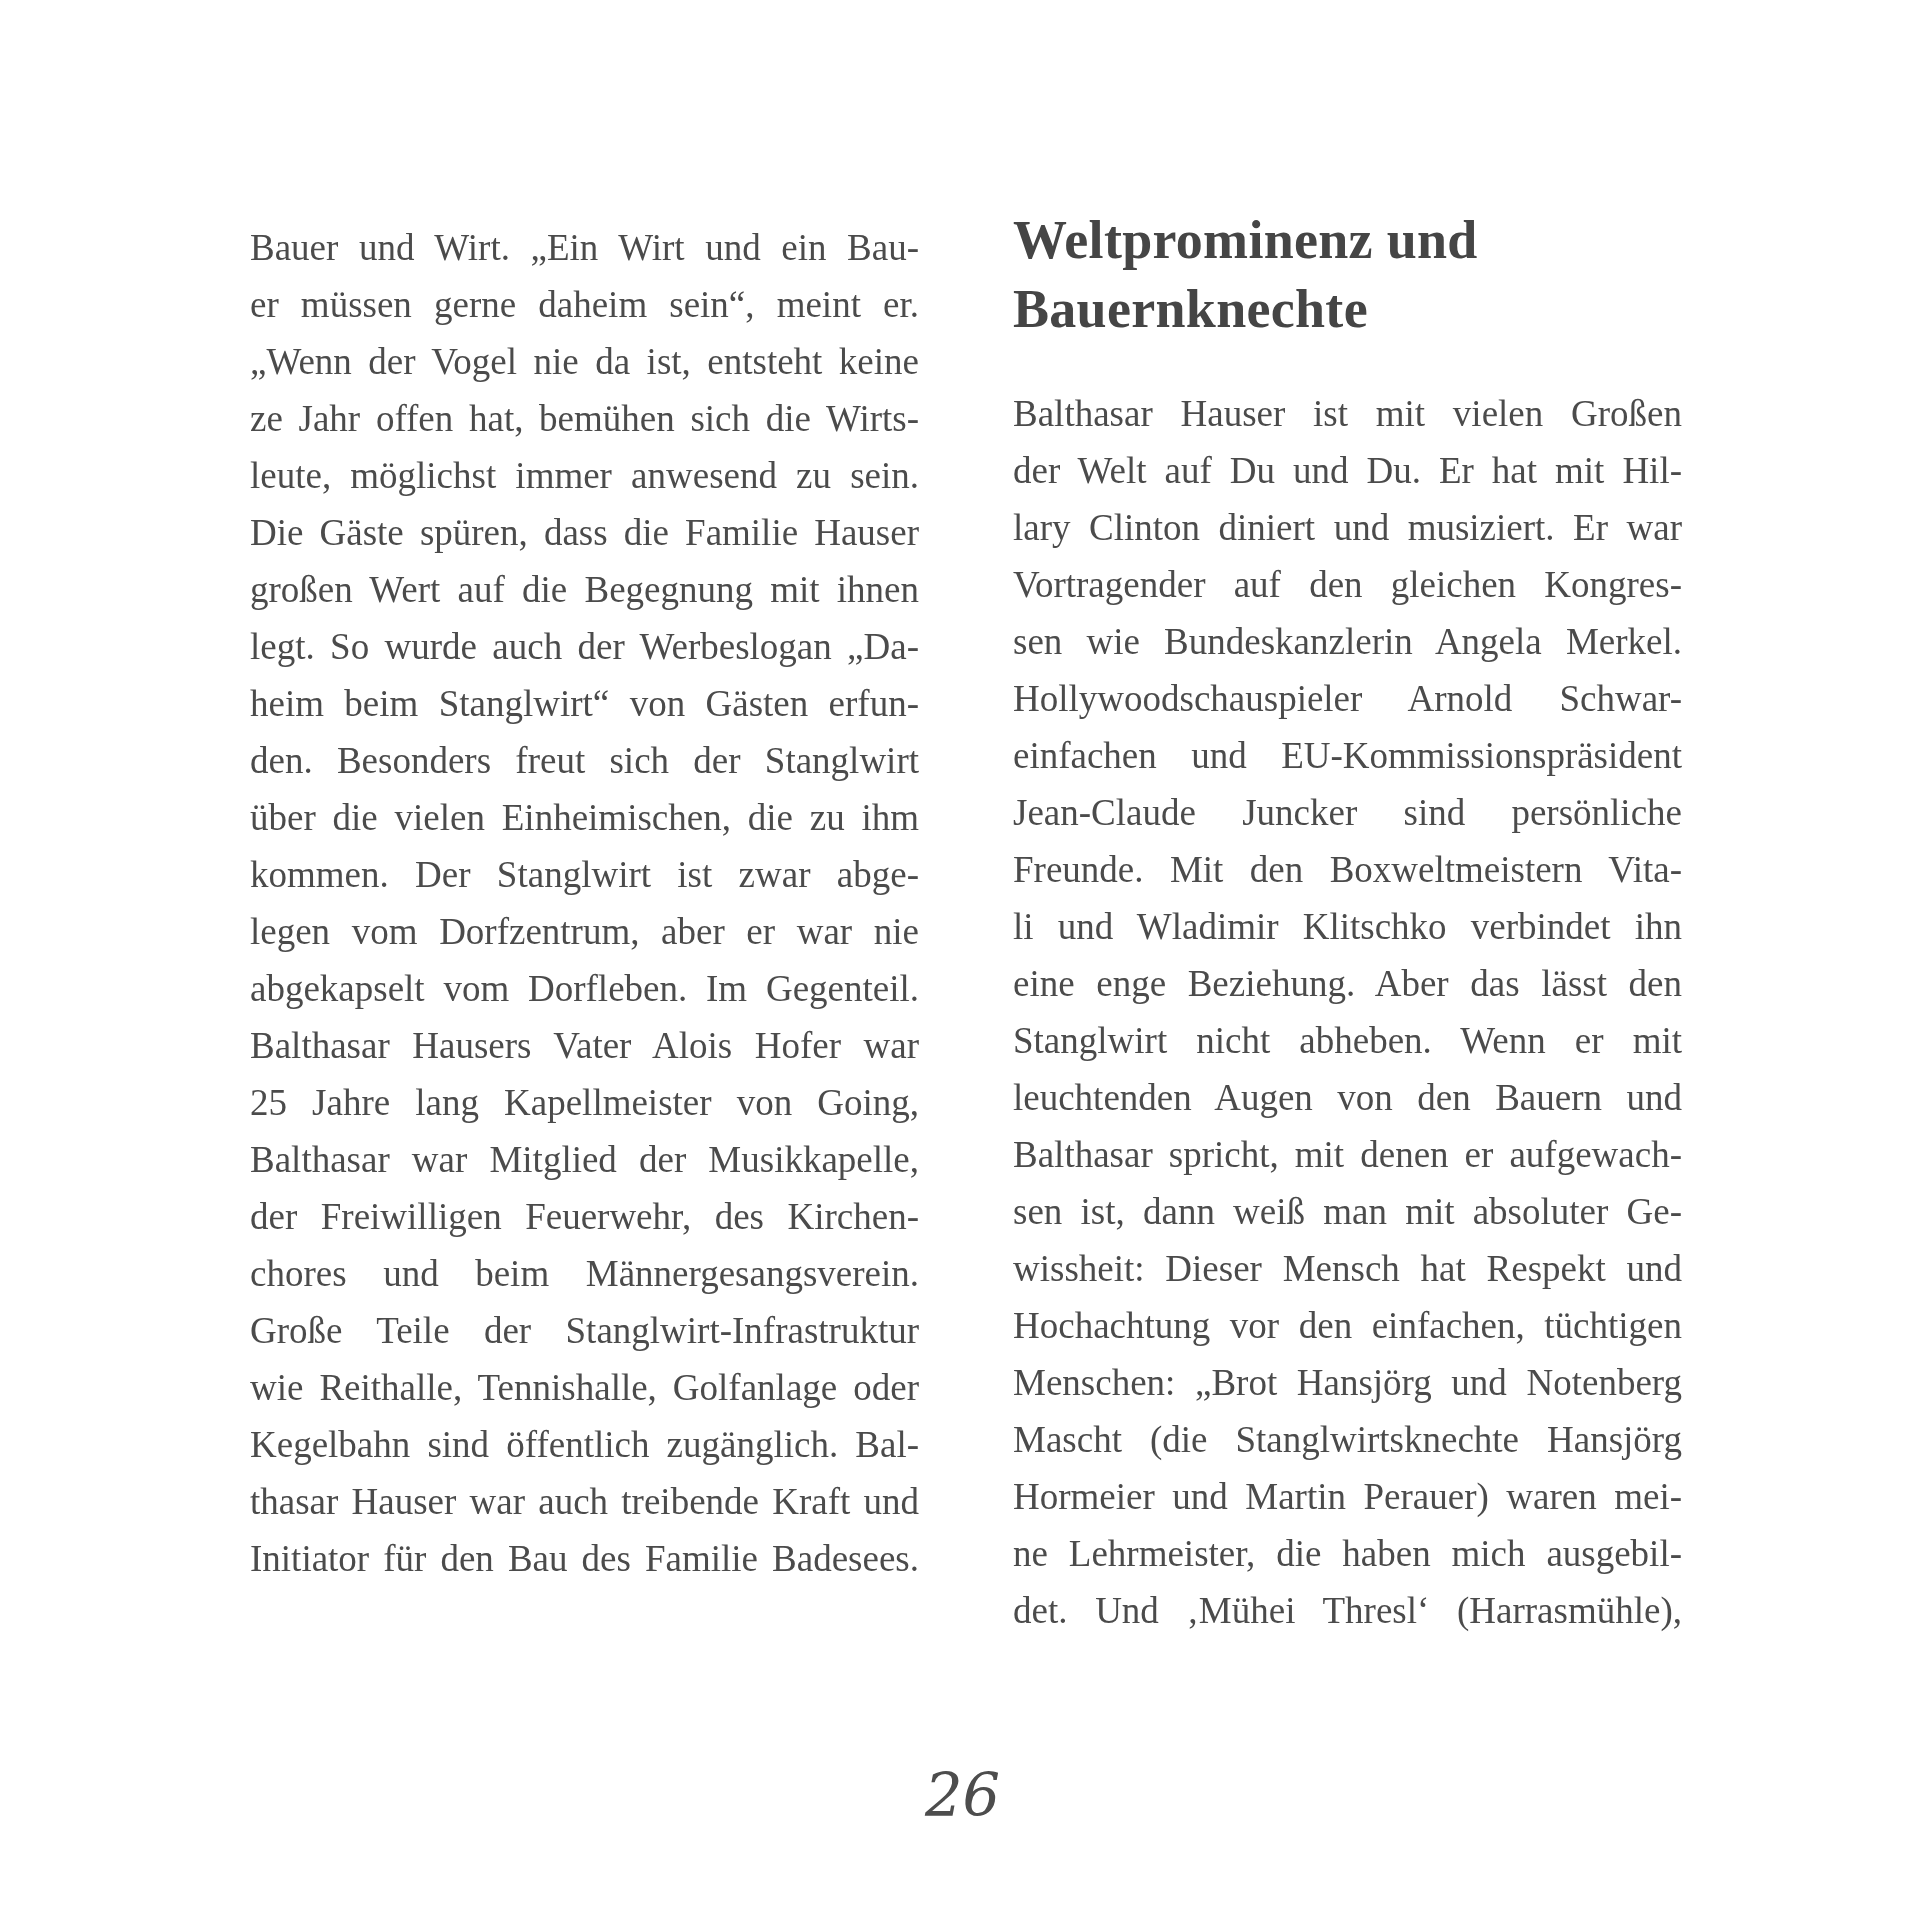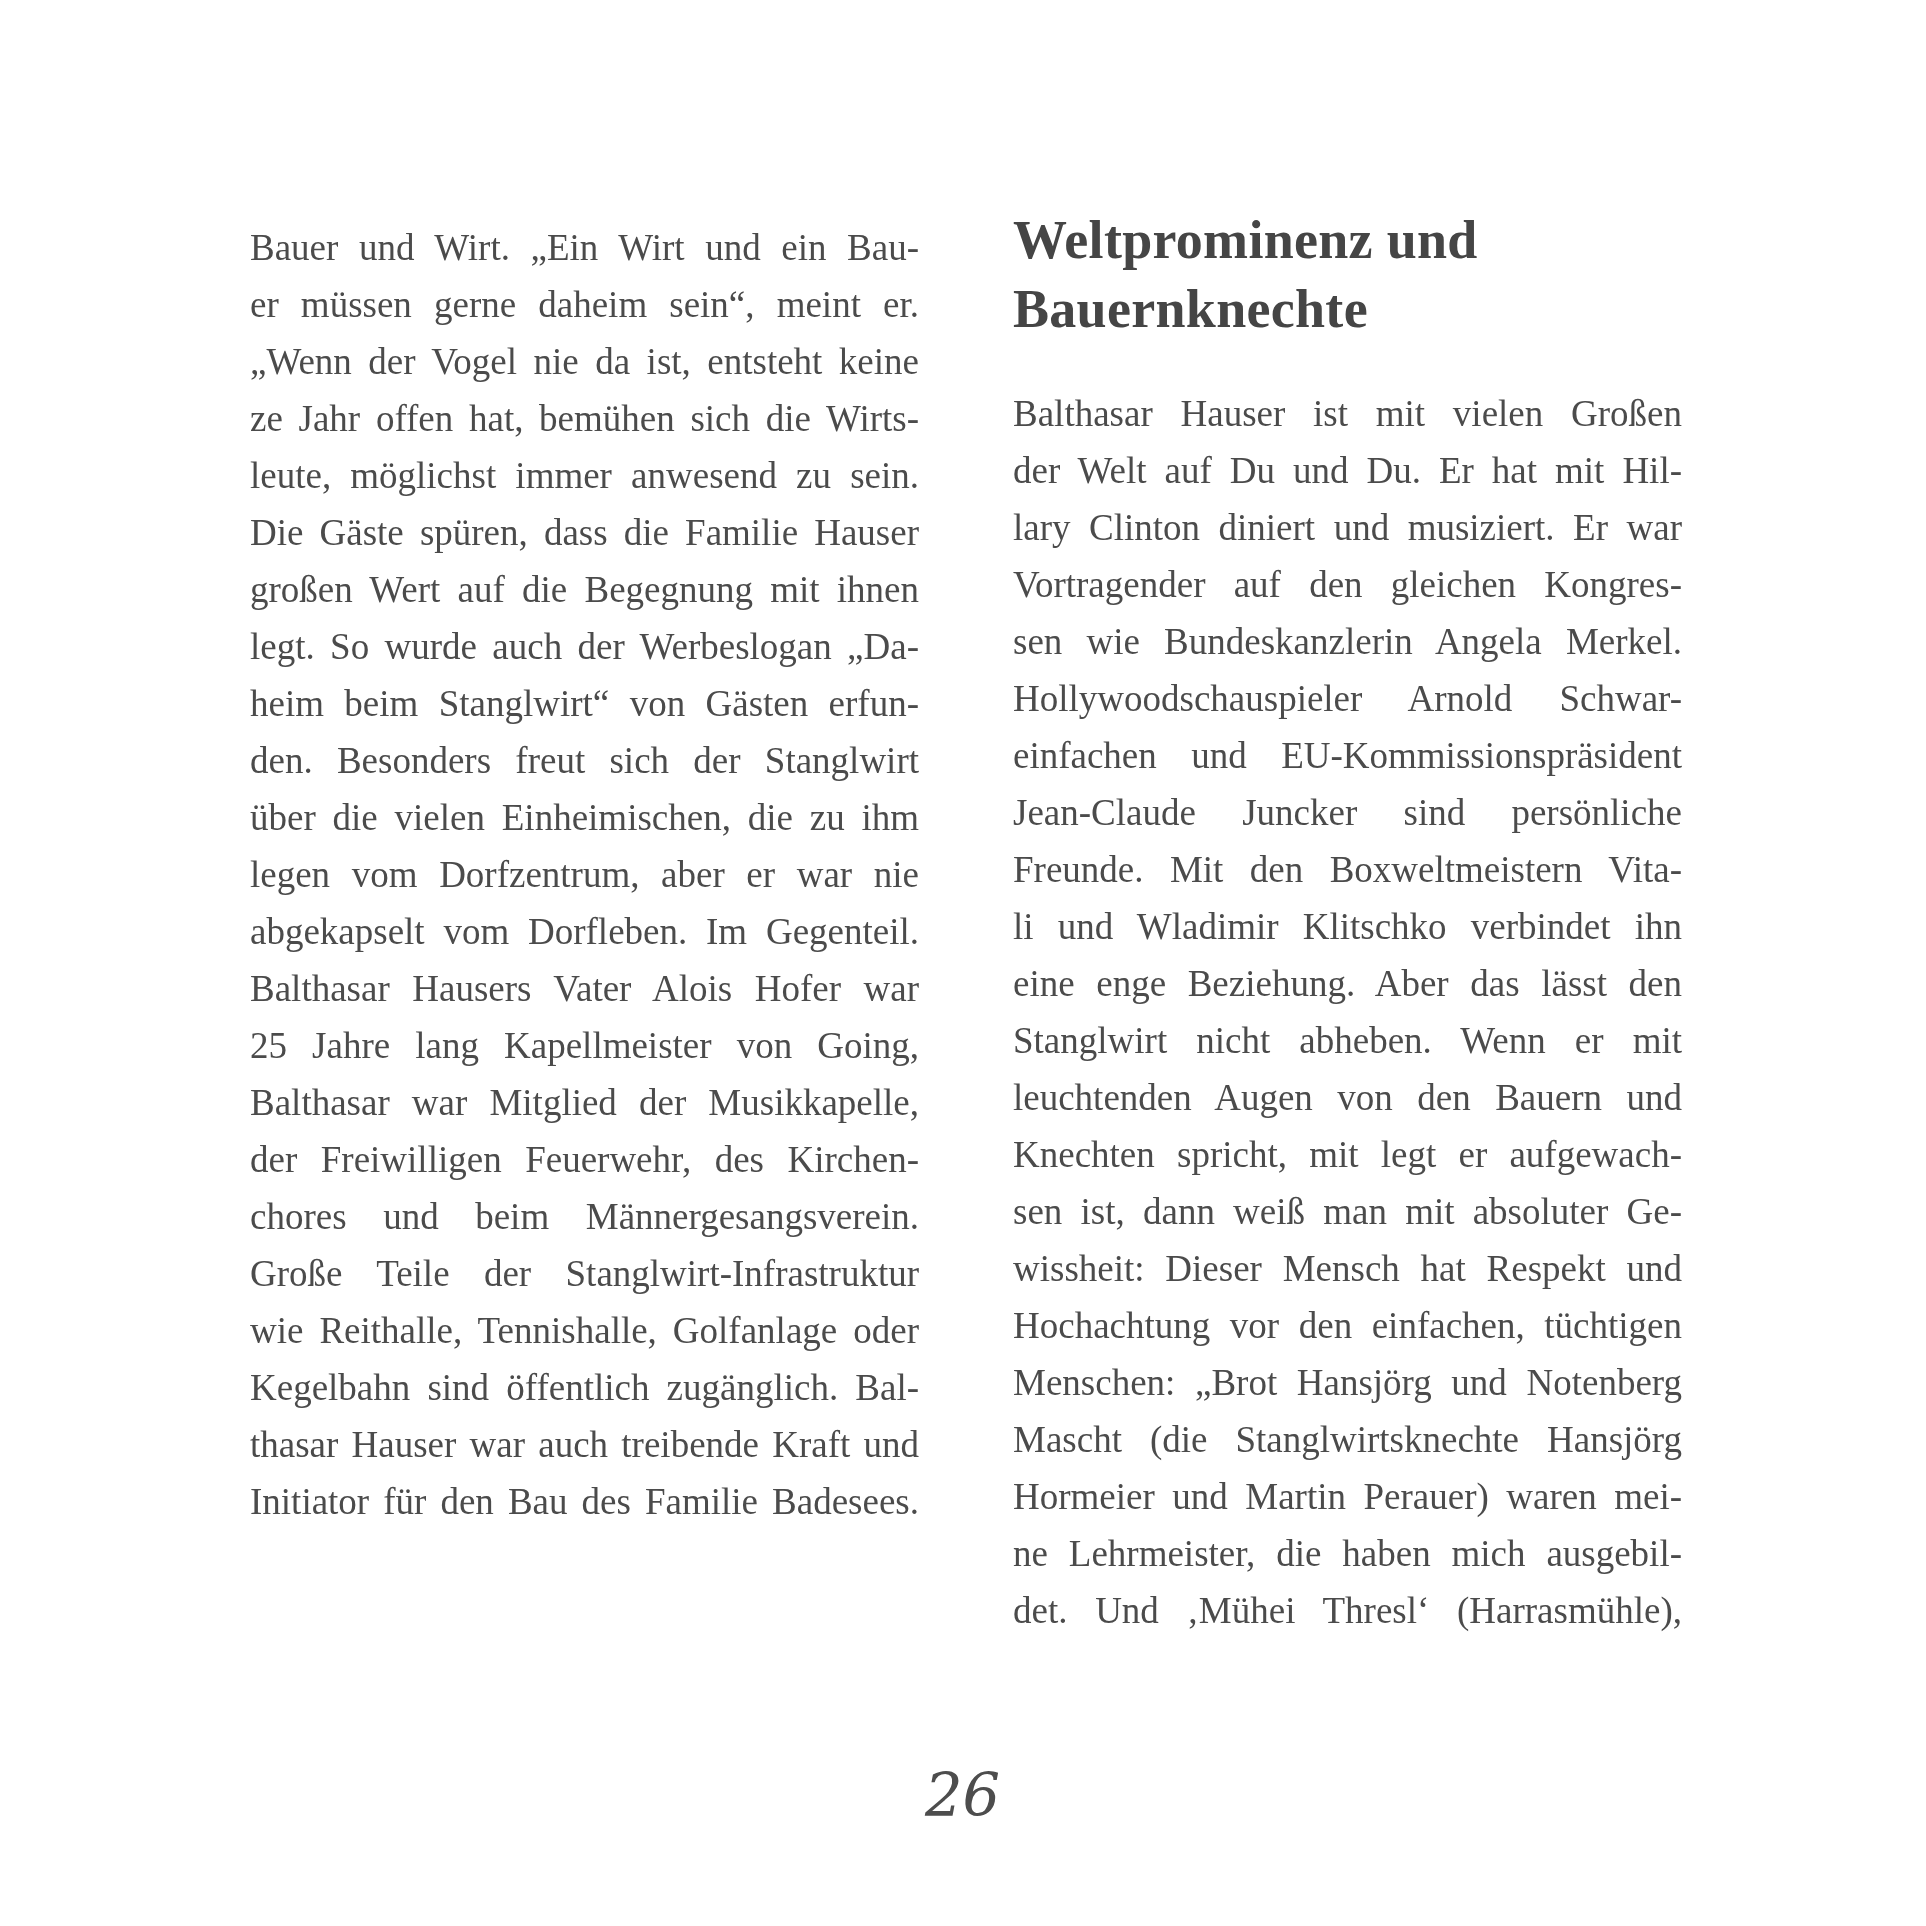--- a/index.html
+++ b/index.html
@@ -61,20 +61,21 @@
     <div class="body-line">er müssen gerne daheim sein“, meint er.</div>
     <div class="body-line">„Wenn der Vogel nie da ist, entsteht keine</div>
     <div class="body-line">ze Jahr offen hat, bemühen sich die Wirts-</div>
     <div class="body-line">leute, möglichst immer anwesend zu sein.</div>
     <div class="body-line">Die Gäste spüren, dass die Familie Hauser</div>
     <div class="body-line">großen Wert auf die Begegnung mit ihnen</div>
     <div class="body-line">legt. So wurde auch der Werbeslogan „Da-</div>
     <div class="body-line">heim beim Stanglwirt“ von Gästen erfun-</div>
     <div class="body-line">den. Besonders freut sich der Stanglwirt</div>
     <div class="body-line">über die vielen Einheimischen, die zu ihm</div>
+    <div class="body-line">kommen. Der Stanglwirt ist zwar abge-</div>
     <div class="body-line">legen vom Dorfzentrum, aber er war nie</div>
     <div class="body-line">abgekapselt vom Dorfleben. Im Gegenteil.</div>
     <div class="body-line">Balthasar Hausers Vater Alois Hofer war</div>
     <div class="body-line">25 Jahre lang Kapellmeister von Going,</div>
     <div class="body-line">Balthasar war Mitglied der Musikkapelle,</div>
     <div class="body-line">der Freiwilligen Feuerwehr, des Kirchen-</div>
     <div class="body-line">chores und beim Männergesangsverein.</div>
     <div class="body-line">Große Teile der Stanglwirt-Infrastruktur</div>
     <div class="body-line">wie Reithalle, Tennishalle, Golfanlage oder</div>
     <div class="body-line">Kegelbahn sind öffentlich zugänglich. Bal-</div>
@@ -94,21 +95,21 @@
     <div class="body-line">Vortragender auf den gleichen Kongres-</div>
     <div class="body-line">sen wie Bundeskanzlerin Angela Merkel.</div>
     <div class="body-line">Hollywoodschauspieler Arnold Schwar-</div>
     <div class="body-line">einfachen und EU-Kommissionspräsident</div>
     <div class="body-line">Jean-Claude Juncker sind persönliche</div>
     <div class="body-line">Freunde. Mit den Boxweltmeistern Vita-</div>
     <div class="body-line">li und Wladimir Klitschko verbindet ihn</div>
     <div class="body-line">eine enge Beziehung. Aber das lässt den</div>
     <div class="body-line">Stanglwirt nicht abheben. Wenn er mit</div>
     <div class="body-line">leuchtenden Augen von den Bauern und</div>
-    <div class="body-line">Knechten spricht, mit legt er aufgewach-</div>
+    <div class="body-line">Balthasar spricht, mit denen er aufgewach-</div>
     <div class="body-line">sen ist, dann weiß man mit absoluter Ge-</div>
     <div class="body-line">wissheit: Dieser Mensch hat Respekt und</div>
     <div class="body-line">Hochachtung vor den einfachen, tüchtigen</div>
     <div class="body-line">Menschen: „Brot Hansjörg und Notenberg</div>
     <div class="body-line">Mascht (die Stanglwirtsknechte Hansjörg</div>
     <div class="body-line">Hormeier und Martin Perauer) waren mei-</div>
     <div class="body-line">ne Lehrmeister, die haben mich ausgebil-</div>
     <div class="body-line">det. Und ‚Mühei Thresl‘ (Harrasmühle),</div>
   </div>
 

